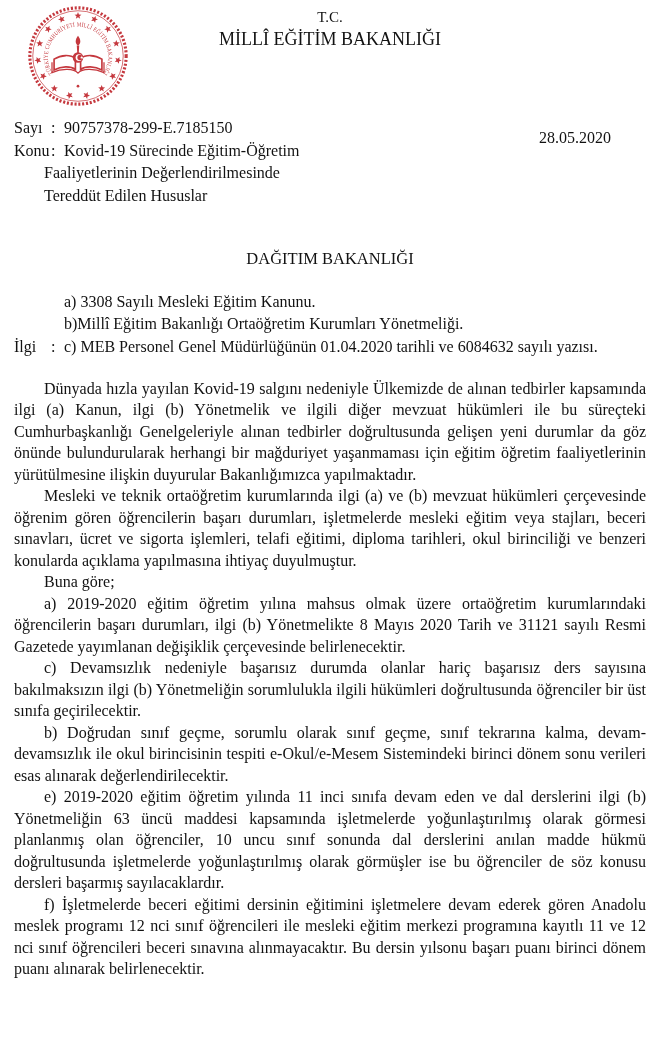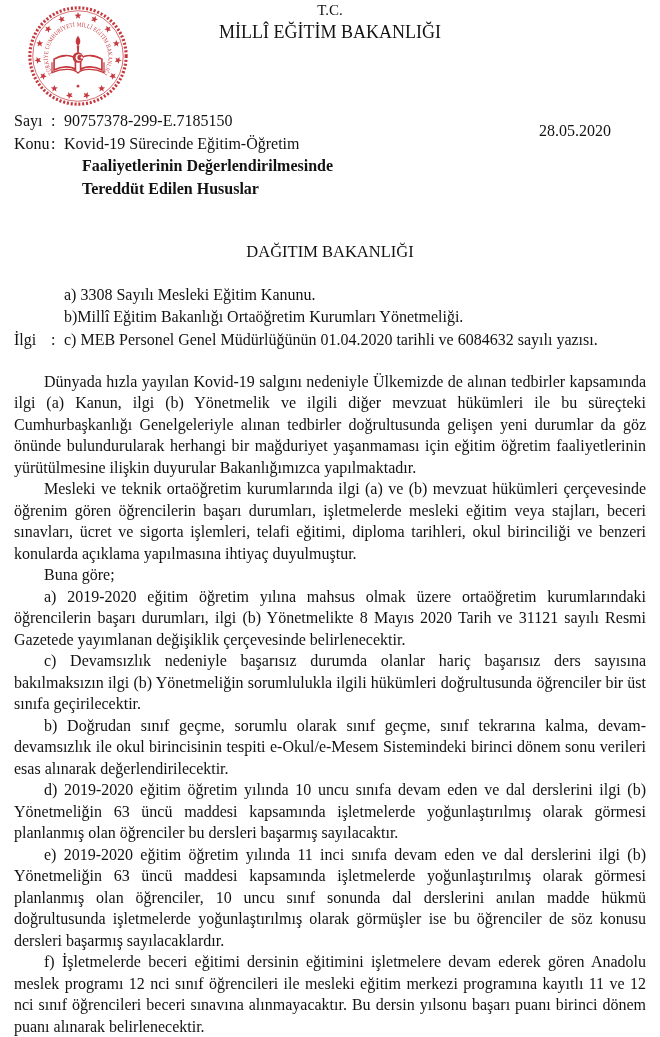--- a/index.html
+++ b/index.html
@@ -4,31 +4,31 @@
 <style>
   html,body{margin:0;padding:0;}
   body{
     width:660px;height:1037px;background:#ffffff;color:#121212;
     font-family:"Liberation Serif", serif;position:relative;overflow:hidden;
   }
   .page{position:relative;width:660px;height:1037px;}
 
   
   .emblem{position:absolute;left:26px;top:4px;width:104px;height:104px;}
-  .letterhead{text-align:center;}
+  .letterhead{text-align:center;padding-top:7px;}
   .lh1{font-size:15px;line-height:21px;}
   .lh2{font-size:18px;line-height:23px;}
   .lh3{font-size:17px;line-height:23px;}
 
   
   .meta{margin:66px 14px 0 14px;position:relative;font-size:16px;line-height:22.5px;}
   .meta-row{display:flex;}
   .meta-label{width:37px;flex:0 0 37px;}
   .meta-colon{width:13px;flex:0 0 13px;}
-  .konu-cont{margin-left:68px;font-weight:bold;}
+  .konu-cont{margin-left:30px;}
   .date{position:absolute;left:525px;top:0;margin-top:10px;}
 
   
   .recipient{margin-top:41px;text-align:center;font-size:16.5px;line-height:22px;}
 
   
   .ilgi{display:flex;margin:21px 14px 0 14px;font-size:16px;line-height:22.3px;align-items:flex-end;}
   .ilgi-label{width:37px;flex:0 0 37px;}
   .ilgi-colon{width:13px;flex:0 0 13px;}
   .ilgi-items{flex:1;}
@@ -125,18 +125,17 @@
     </div>
   </div>
 
   <div class="bodytext">
     <p>Dünyada hızla yayılan Kovid-19 salgını nedeniyle Ülkemizde de alınan tedbirler kapsamında ilgi (a) Kanun, ilgi (b) Yönetmelik ve ilgili diğer mevzuat hükümleri ile bu süreçteki Cumhurbaşkanlığı Genelgeleriyle alınan tedbirler doğrultusunda gelişen yeni durumlar da göz önünde bulundurularak herhangi bir mağduriyet yaşanmaması için eğitim öğretim faaliyetlerinin yürütülmesine ilişkin duyurular Bakanlığımızca yapılmaktadır.</p>
     <p>Mesleki ve teknik ortaöğretim kurumlarında ilgi (a) ve (b) mevzuat hükümleri çerçevesinde öğrenim gören öğrencilerin başarı durumları, işletmelerde mesleki eğitim veya stajları, beceri sınavları, ücret ve sigorta işlemleri, telafi eğitimi, diploma tarihleri, okul birinciliği ve benzeri konularda açıklama yapılmasına ihtiyaç duyulmuştur.</p>
     <p>Buna göre;</p>
     <p>a) 2019-2020 eğitim öğretim yılına mahsus olmak üzere ortaöğretim kurumlarındaki öğrencilerin başarı durumları, ilgi (b) Yönetmelikte 8 Mayıs 2020 Tarih ve 31121 sayılı Resmi Gazetede yayımlanan değişiklik çerçevesinde belirlenecektir.</p>
     <p>c) Devamsızlık nedeniyle başarısız durumda olanlar hariç başarısız ders sayısına bakılmaksızın ilgi (b) Yönetmeliğin sorumlulukla ilgili hükümleri doğrultusunda öğrenciler bir üst sınıfa geçirilecektir.</p>
     <p>b) Doğrudan sınıf geçme, sorumlu olarak sınıf geçme, sınıf tekrarına kalma, devam-devamsızlık ile okul birincisinin tespiti e-Okul/e-Mesem Sistemindeki birinci dönem sonu verileri esas alınarak değerlendirilecektir.</p>
-    <p>d) 2019-2020 eğitim öğretim yılında 10 uncu sınıfa devam eden ve dal derslerini ilgi (b) Yönetmeliğin 63 üncü maddesi kapsamında işletmelerde yoğunlaştırılmış olarak görmesi planlanmış olan öğrenciler bu dersleri başarmış sayılacaktır.</p>
     <p>e) 2019-2020 eğitim öğretim yılında 11 inci sınıfa devam eden ve dal derslerini ilgi (b) Yönetmeliğin 63 üncü maddesi kapsamında işletmelerde yoğunlaştırılmış olarak görmesi planlanmış olan öğrenciler, 10 uncu sınıf sonunda dal derslerini anılan madde hükmü doğrultusunda işletmelerde yoğunlaştırılmış olarak görmüşler ise bu öğrenciler de söz konusu dersleri başarmış sayılacaklardır.</p>
     <p>f) İşletmelerde beceri eğitimi dersinin eğitimini işletmelere devam ederek gören Anadolu meslek programı 12 nci sınıf öğrencileri ile mesleki eğitim merkezi programına kayıtlı 11 ve 12 nci sınıf öğrencileri beceri sınavına alınmayacaktır. Bu dersin yılsonu başarı puanı birinci dönem puanı alınarak belirlenecektir.</p>
   </div>
 
 </div>
 
 </body></html>

